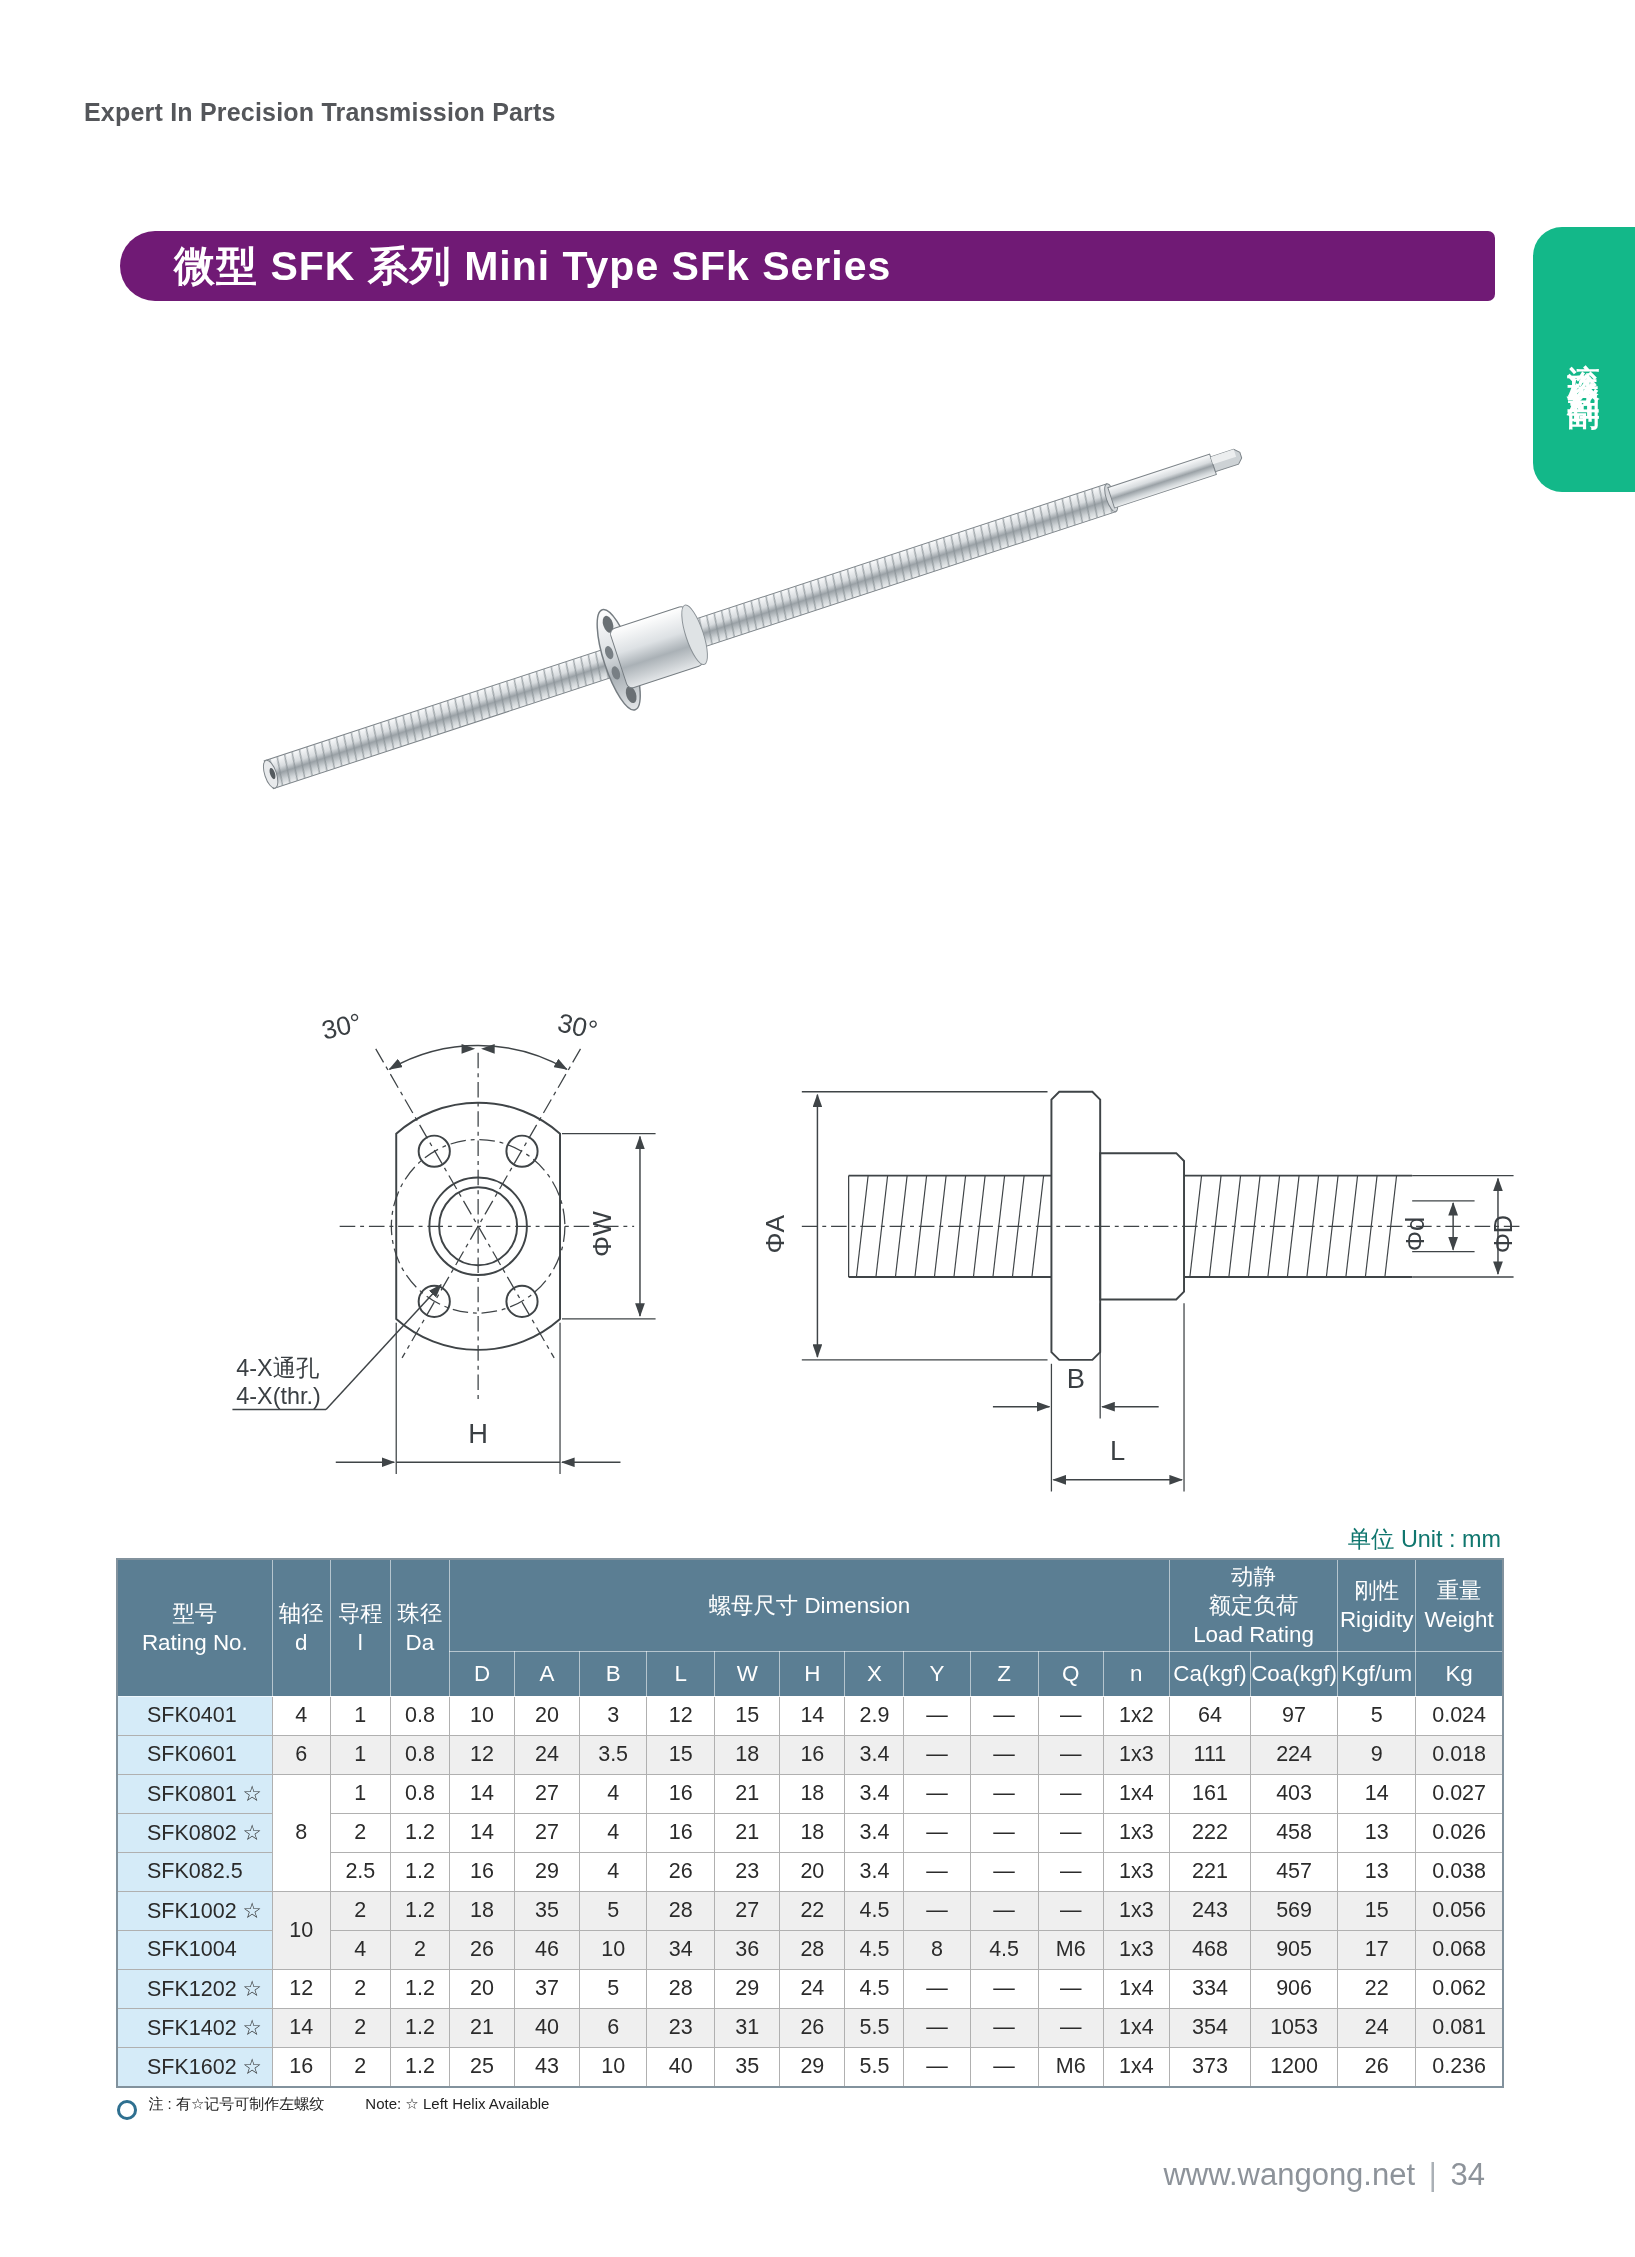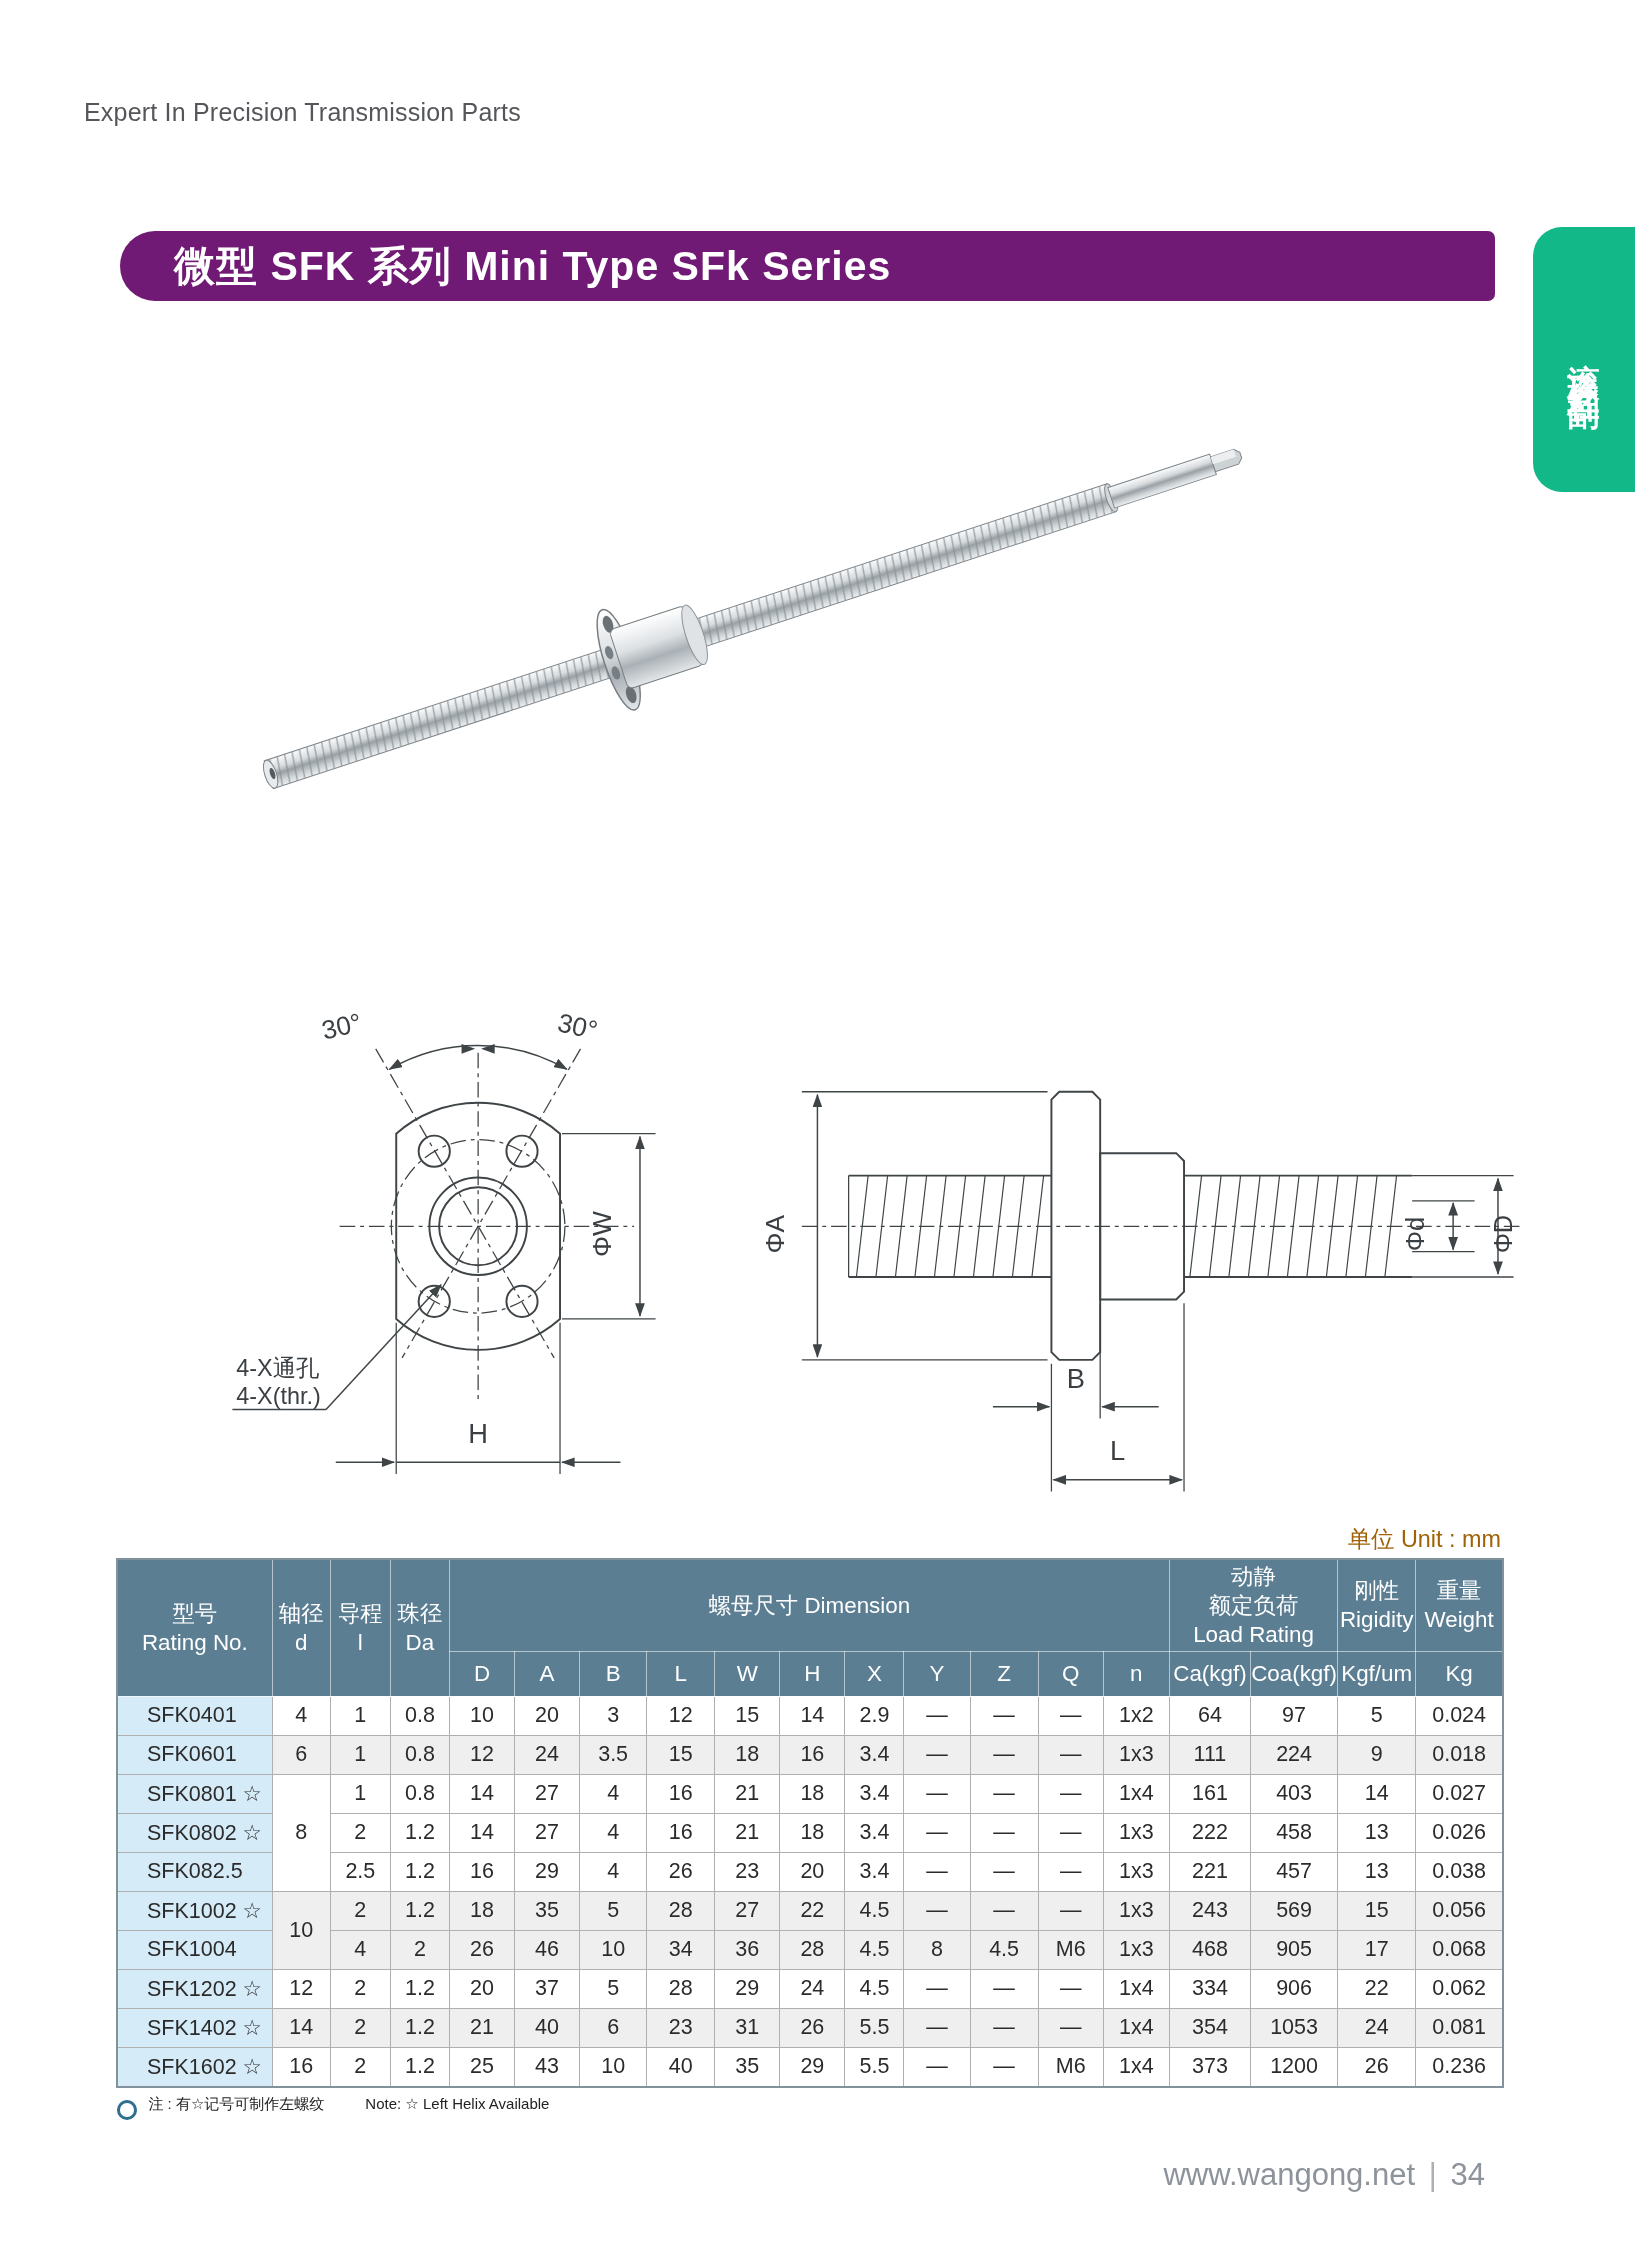--- a/index.html
+++ b/index.html
@@ -1,21 +1,21 @@
 <!DOCTYPE html>
 <html><head>
 <meta charset="utf-8">
 <style>
   html,body{margin:0;padding:0;background:#e8e8e8;}
   .page{
     position:relative; width:1635px; height:2258px; background:#ffffff;
     font-family:"Liberation Sans","DejaVu Sans",sans-serif; overflow:hidden;
   }
   .tagline{
-    position:absolute; left:84px; top:98px; font-size:25px; font-weight:normal;
+    position:absolute; left:84px; top:98px; font-size:25px; font-weight:bold;
     color:#54565a; letter-spacing:0.2px;
   }
   .title-banner{
     position:absolute; left:120px; top:231px; width:1375px; height:70px;
     background:#701a75; border-radius:39px 7.8px 7.8px 39px;
     display:flex; align-items:center;
   }
   .title-banner span{
     color:#ffffff; font-size:41px; font-weight:bold; padding-left:54px; letter-spacing:1px;
   }
@@ -24,21 +24,21 @@
     background:#13b889; border-radius:29px 0 0 29px;
     display:flex; align-items:center; justify-content:center;
   }
   .side-tab span{
     writing-mode:vertical-rl; text-orientation:upright;
     color:#ffffff; font-size:32px; font-weight:bold; letter-spacing:8.8px;
   }
   .photo-svg{position:absolute; left:200px; top:385px;}
   .dwg-svg{position:absolute; left:83px; top:965px;}
   .unit-label{
-    position:absolute; right:134px; top:1523px; font-size:23.4px; color:#a16207;
+    position:absolute; right:134px; top:1523px; font-size:23.4px; color:#0f766e;
   }
   .table-wrap{position:absolute; left:116px; top:1558px;}
   table{border-collapse:collapse; table-layout:fixed; width:1388px; border:2px solid #82929d;}
   thead th{
     background:#5b7e93; color:#ffffff; font-weight:normal;
     border:1px solid rgba(255,255,255,0.55); padding:0;
   }
   thead tr.grp{height:92px;}
   thead tr.sub{height:45px;}
   thead th{font-size:22.4px; line-height:1.3;}

